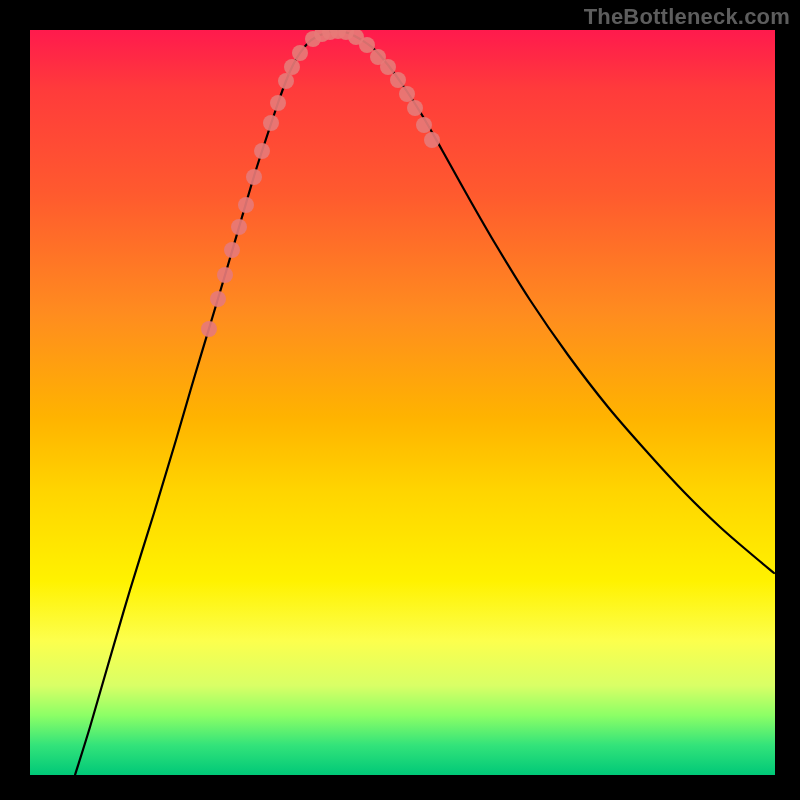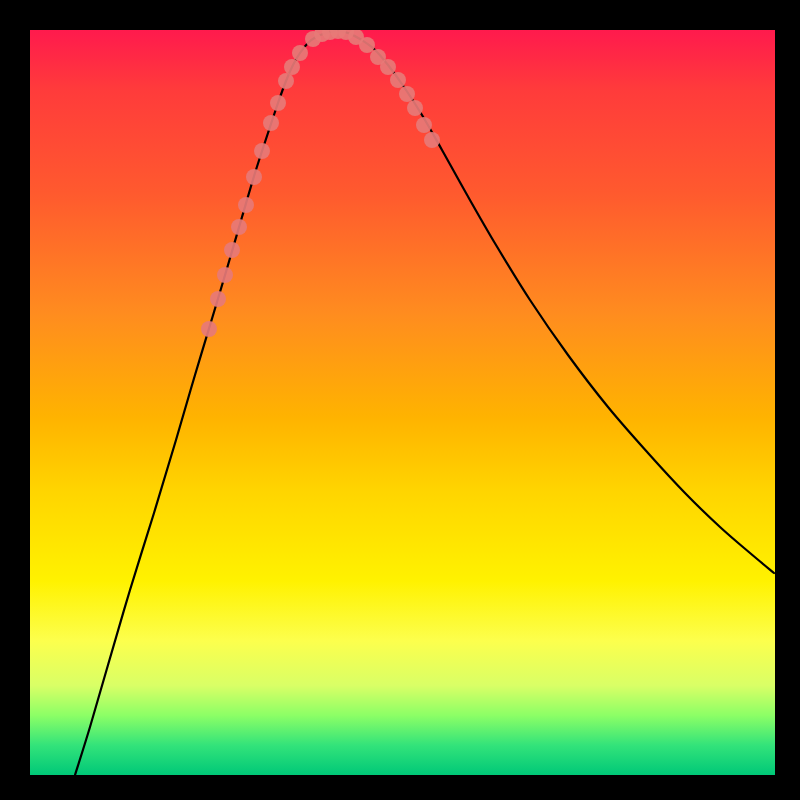--- a/index.html
+++ b/index.html
@@ -53,20 +53,21 @@
     left: 0;
     top: 0;
     width: 745px;
     height: 745px;
   }
 </style>
 </head>
 <body>
 
 <div class="canvas">
+  <div class="watermark">TheBottleneck.com</div>
 
   <div class="plot-area">
     <svg class="curves" viewBox="0 0 745 745" preserveAspectRatio="none">
       <g id="curve-left">
           <path d="M 45 745 C 47.5 737, 54.5 715.3333333333334, 60 697 C 65.5 678.6666666666666, 71.33333333333333 657.8333333333334, 78 635 C 84.66666666666667 612.1666666666666, 92.33333333333333 585.3333333333334, 100 560 C 107.66666666666667 534.6666666666666, 116.33333333333333 508, 124 483 C 131.66666666666666 458, 139.16666666666666 433, 146 410 C 152.83333333333334 387, 158.66666666666666 366.3333333333333, 165 345 C 171.33333333333334 323.6666666666667, 178.5 300.3333333333333, 184 282 C 189.5 263.6666666666667, 193.33333333333334 250.83333333333331, 198 235 C 202.66666666666666 219.16666666666663, 207.5 202.33333333333337, 212 187 C 216.5 171.66666666666663, 220.66666666666666 157, 225 143 C 229.33333333333334 129, 234.16666666666666 114.66666666666663, 238 103 C 241.83333333333334 91.33333333333337, 245 81.66666666666663, 248 73 C 251 64.33333333333337, 253.5 57.33333333333337, 256 51 C 258.5 44.66666666666663, 260.6666666666667 39.66666666666663, 263 35 C 265.3333333333333 30.33333333333337, 267.5 26.66666666666663, 270 23 C 272.5 19.33333333333337, 275.3333333333333 15.666666666666629, 278 13 C 280.6666666666667 10.333333333333371, 283 8.666666666666629, 286 7 C 289 5.333333333333371, 292.8333333333333 4, 296 3 C 299.1666666666667 2, 303.5 1.3333333333333712, 305 1" fill="none" stroke="#000000" stroke-width="2.2" stroke-linecap="round"></path>
         </g>
       <g id="curve-right">
           <path d="M 308 1 C 309.6666666666667 1.3333333333333712, 314.3333333333333 1.6666666666666288, 318 3 C 321.6666666666667 4.333333333333371, 325.6666666666667 6.333333333333371, 330 9 C 334.3333333333333 11.666666666666629, 339.3333333333333 14.666666666666629, 344 19 C 348.6666666666667 23.33333333333337, 353 28.66666666666663, 358 35 C 363 41.33333333333337, 368.3333333333333 48.66666666666663, 374 57 C 379.6666666666667 65.33333333333337, 385.6666666666667 74.5, 392 85 C 398.3333333333333 95.5, 404.6666666666667 107, 412 120 C 419.3333333333333 133, 427 147.16666666666663, 436 163 C 445 178.83333333333337, 455.3333333333333 197.16666666666663, 466 215 C 476.6666666666667 232.83333333333337, 488 251.66666666666669, 500 270 C 512 288.3333333333333, 525 307.1666666666667, 538 325 C 551 342.8333333333333, 564.6666666666666 360.6666666666667, 578 377 C 591.3333333333334 393.3333333333333, 605.1666666666666 408.6666666666667, 618 423 C 630.8333333333334 437.3333333333333, 643 450.6666666666667, 655 463 C 667 475.3333333333333, 679.1666666666666 487, 690 497 C 700.8333333333334 507, 711 515.3333333333334, 720 523 C 729 530.6666666666666, 740 539.6666666666666, 744 543" fill="none" stroke="#000000" stroke-width="2.2" stroke-linecap="round"></path>
         </g>
       <g id="markers">

